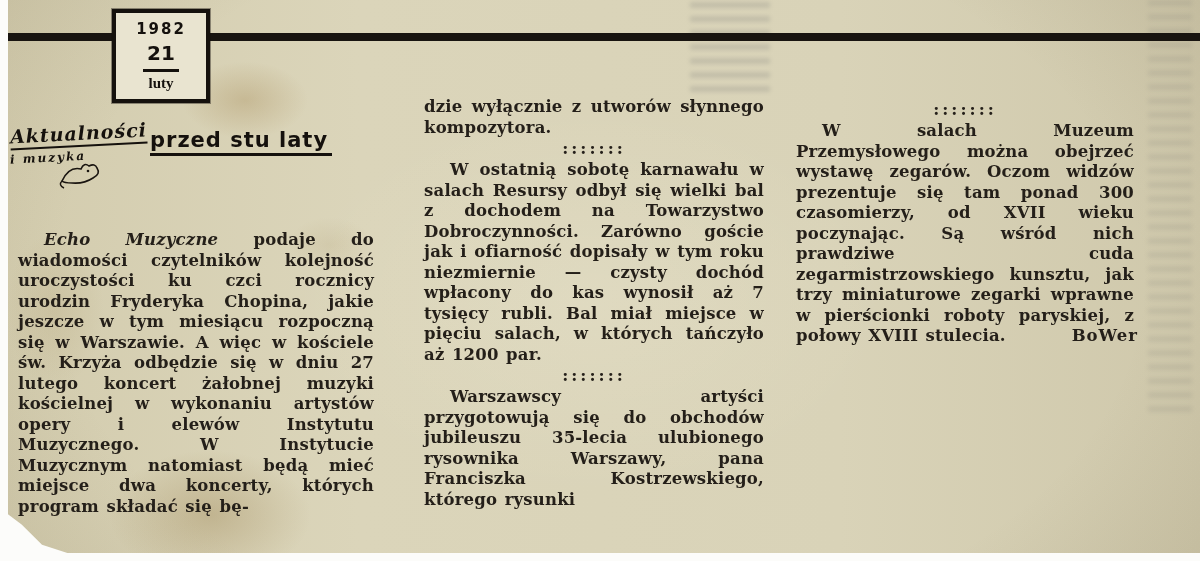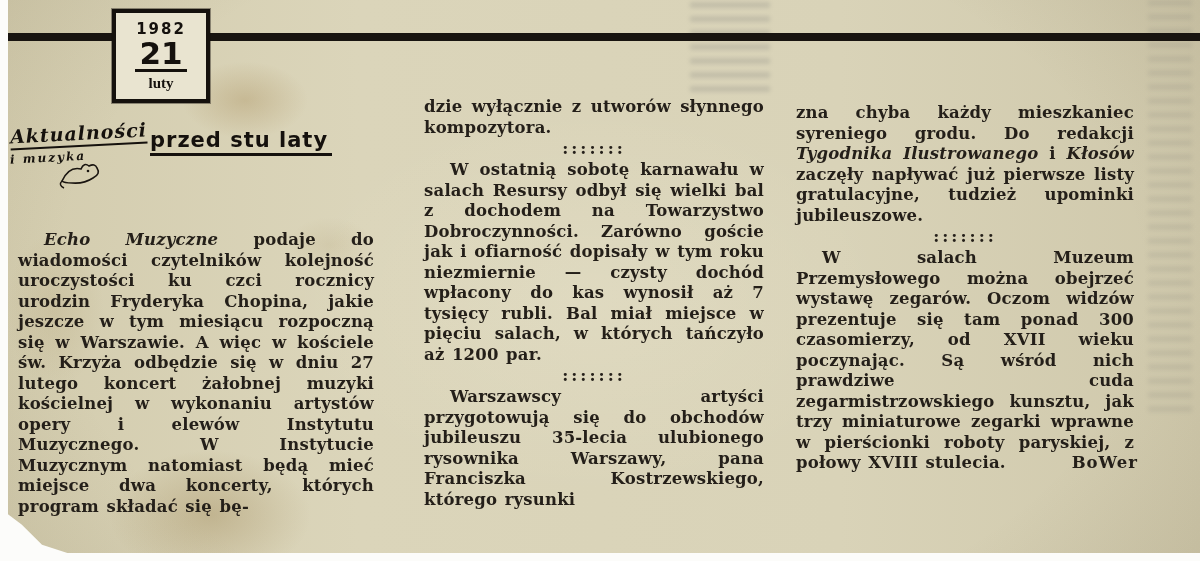--- a/index.html
+++ b/index.html
@@ -29,21 +29,21 @@
   .tear-bl{position:absolute;left:0;top:480px;width:120px;height:81px;background:#fcfcfa;
            clip-path:polygon(0 100%,0 35%,18% 55%,35% 80%,60% 92%,100% 100%);}
 
   
   .topline{position:absolute;left:0;top:33px;width:1200px;height:8px;background:#181410;}
   .datebox{position:absolute;left:112px;top:9px;width:90px;height:86px;background:#e9e4d0;
            border:4px solid #15110d;box-shadow:inset 0 0 0 2px #e9e4d0, 0 0 0 1px rgba(20,16,12,.4);
            display:flex;flex-direction:column;align-items:center;justify-content:center;
            font-family:"DejaVu Sans", sans-serif;color:#15110d;}
   .datebox .year{font-size:15px;font-weight:700;letter-spacing:2px;line-height:16px;}
-  .datebox .day{font-size:31px;font-weight:700;line-height:32px;border-bottom:3px solid #15110d;padding:0 4px;}
+  .datebox .day{font-size:20px;font-weight:700;line-height:32px;border-bottom:3px solid #15110d;padding:0 4px;}
   .datebox .month{font-size:15px;font-weight:700;line-height:18px;margin-top:2px;font-family:Liberation Serif, serif;}
 
   
   .logo{position:absolute;left:10px;top:122px;width:140px;color:#15110d;}
   .logo1{display:inline-block;font-family:"DejaVu Serif", serif;font-style:italic;font-weight:700;
          font-size:19px;transform:rotate(-3deg);border-bottom:2px solid #15110d;padding-bottom:1px;
          letter-spacing:1px;}
   .logo2{font-family:"DejaVu Serif", serif;font-style:italic;font-weight:700;font-size:12px;
          transform:rotate(-3deg);margin-top:2px;letter-spacing:2px;}
   .mouse{position:absolute;left:48px;top:36px;}
@@ -103,21 +103,20 @@
 
   <div class="col col2">
     <p>dzie wyłącznie z utworów słynnego kompozytora.</p>
     <p class="sep">:::::::</p>
     <p class="indent">W ostatnią sobotę karnawału w salach Resursy odbył się wielki bal z dochodem na Towarzystwo Dobroczynności. Zarówno goście jak i ofiarność dopisały w tym roku niezmiernie — czysty dochód wpłacony do kas wynosił aż 7 tysięcy rubli. Bal miał miejsce w pięciu salach, w których tańczyło aż 1200 par.</p>
     <p class="sep">:::::::</p>
     <p class="indent">Warszawscy artyści przygotowują się do obchodów jubileuszu 35-lecia ulubionego rysownika Warszawy, pana Franciszka Kostrzewskiego, którego rysunki</p>
   </div>
 
   <div class="col col3">
-    <p><span>zna chyba każdy mieszkaniec syreniego grodu. Do redakcji </span><span class="it">Tygodnika Ilustrowanego</span><span> i </span><span class="it">Kłosów</span><span> zaczęły napływać już pierwsze listy gratulacyjne, tudzież upominki jubileuszowe.</span></p>
     <p class="sep">:::::::</p>
     <div class="sigwrap">
       <p class="indent">W salach Muzeum Przemysłowego można obejrzeć wystawę zegarów. Oczom widzów prezentuje się tam ponad 300 czasomierzy, od XVII wieku poczynając. Są wśród nich prawdziwe cuda zegarmistrzowskiego kunsztu, jak trzy miniaturowe zegarki wprawne w pierścionki roboty paryskiej, z połowy XVIII stulecia.</p>
       <span class="signature">BoWer</span>
     </div>
   </div>
 
   <div class="tear-bl"></div>
   <div class="edge-left"></div>
   <div class="edge-bottom"></div>

